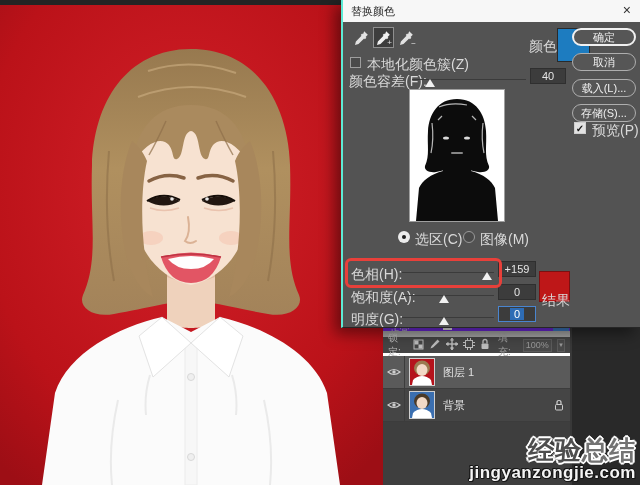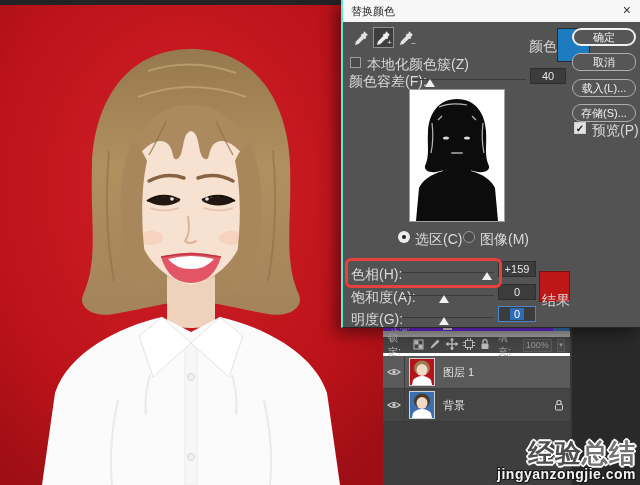--- a/index.html
+++ b/index.html
@@ -31,21 +31,21 @@
   .thumb svg { display:block; }
   .layer-name { margin-left:8px; font-size:11px; color:#e2e2e2; }
   .layer-lock { position:absolute; right:6px; top:10px; }
   .panel-rest { height:95px; background:#3e3e3e; }
 
   
   .watermark { position:absolute; right:4px; bottom:4px; text-align:right; z-index:60; line-height:1; }
   .wm1 { font-size:26px; font-weight:bold; letter-spacing:1px;
          text-shadow:-2px 0 #fff,2px 0 #fff,0 -2px #fff,0 2px #fff,-1px -1px #fff,1px -1px #fff,-1px 1px #fff,1px 1px #fff; }
   .wm1 .g { color:#4e4e4e; } .wm1 .r { color:#737373; }
-  .wm2 { margin-top:1px; font-size:14px; font-weight:bold; color:#f4f4f4; letter-spacing:.5px;
+  .wm2 { margin-top:1px; font-size:17px; font-weight:bold; color:#f4f4f4; letter-spacing:.5px;
          text-shadow:-1px 0 #161616,1px 0 #161616,0 -1px #161616,0 1px #161616,1px 1px #161616,-1px -1px #161616; }
 
   
   .dialog { position:absolute; left:341px; top:0; width:299px; height:328px; background:#535353; z-index:40;
             border-left:2px solid #5eead4; border-bottom:1px solid #262626; box-shadow:-6px 6px 14px rgba(0,0,0,.45); }
   .titlebar { position:absolute; left:0; top:0; width:100%; height:22px; background:#f7f7f7; display:flex; align-items:center; }
   .titlebar .t { font-size:11px; color:#2d2d2d; margin-left:8px; }
   .titlebar .x { position:absolute; right:9px; top:2px; font-size:14px; color:#333; cursor:default; }
   .dialog .lab { position:absolute; font-size:14px; color:#d9d9d9; white-space:nowrap; }
 
@@ -302,20 +302,20 @@
     <div class="track" style="left:59px; top:317px; width:92px;"></div>
     <div class="handle" style="left:96px; top:317px;"></div>
     <div class="valbox editing" style="left:155px; top:306px;">
         <span>0</span>
       </div>
 
     <div class="result-swatch"></div>
     <span class="lab" style="left:199px; top:292px;">结果</span>
 
     <div class="btn default" style="top:28px;">确定</div>
-    <div class="btn" style="top:53px;border-radius:8px;">取消</div>
+    <div class="btn" style="top:53px;">取消</div>
     <div class="btn" style="top:79px;">载入(L)...</div>
     <div class="btn" style="top:104px;">存储(S)...</div>
     <span class="cb checked" style="left:231px; top:122px; width:12px; height:12px;">✓</span>
     <span class="lab" style="left:249px; top:122px;">预览(P)</span>
   </div>
 
 </div>
 
 </body></html>

